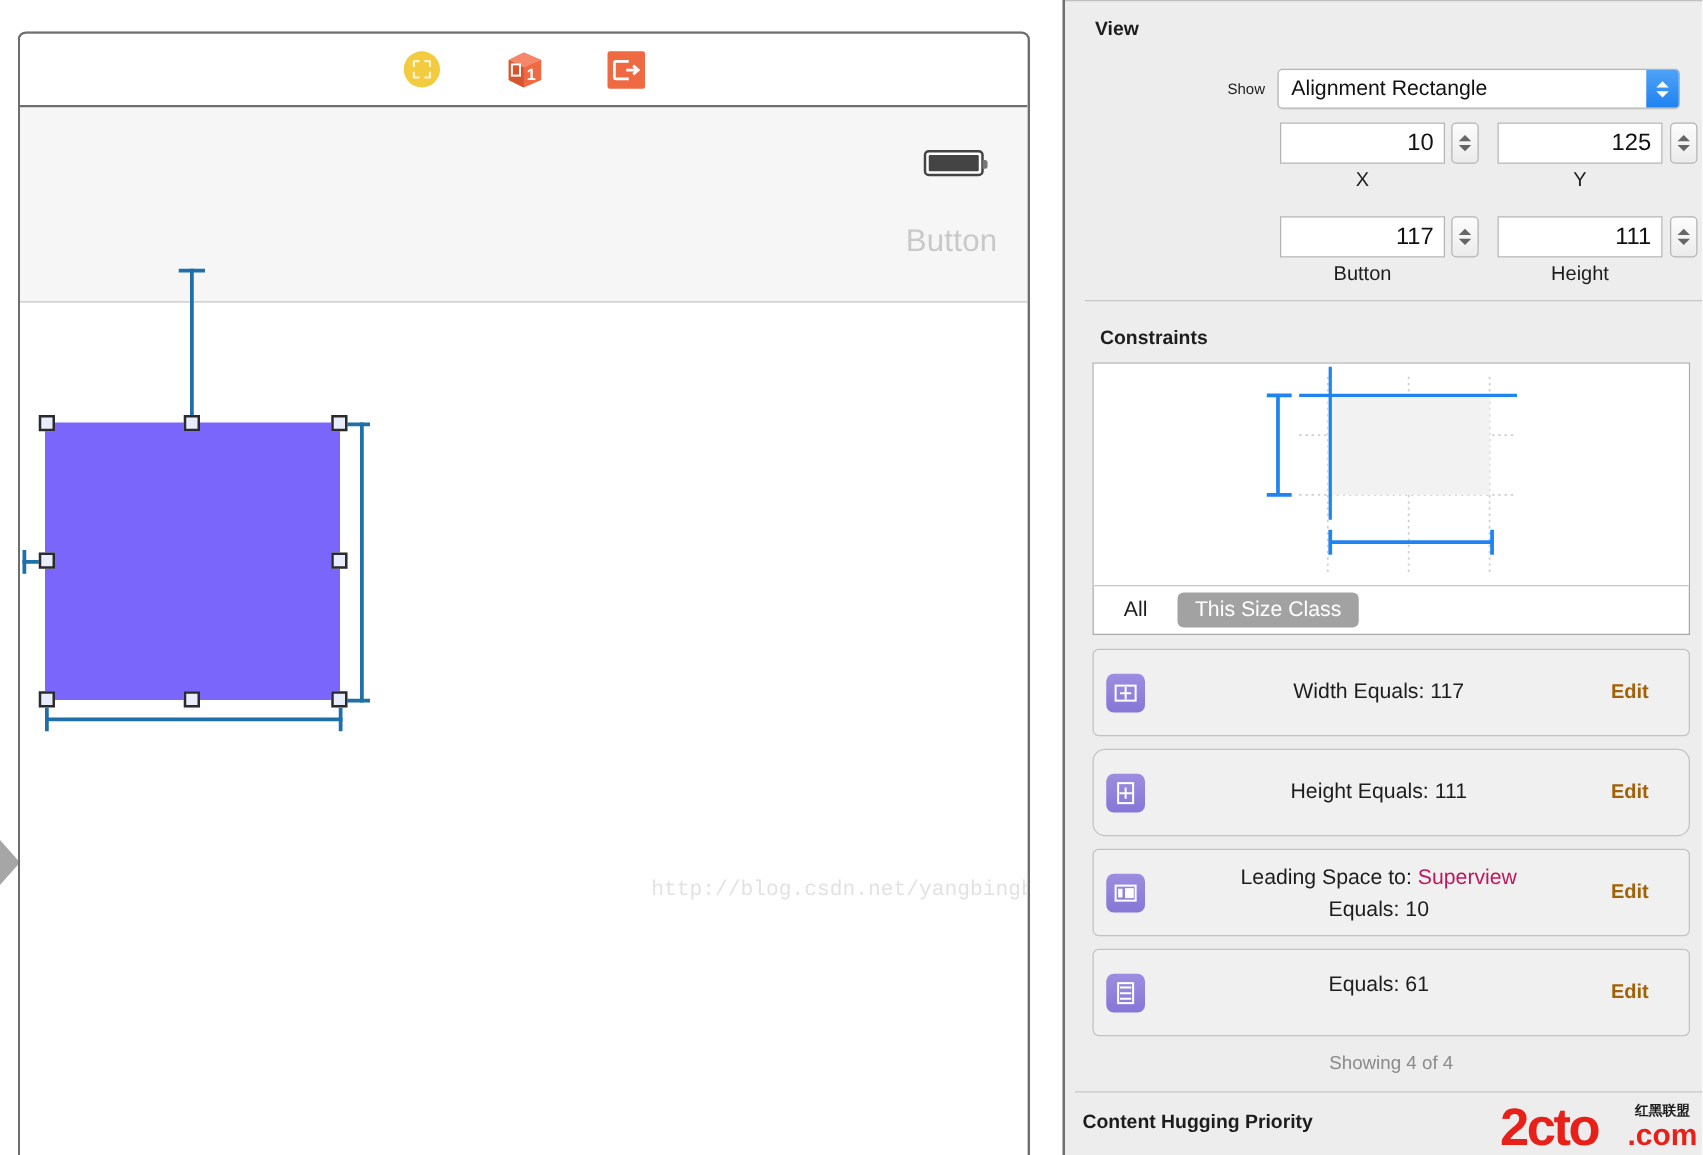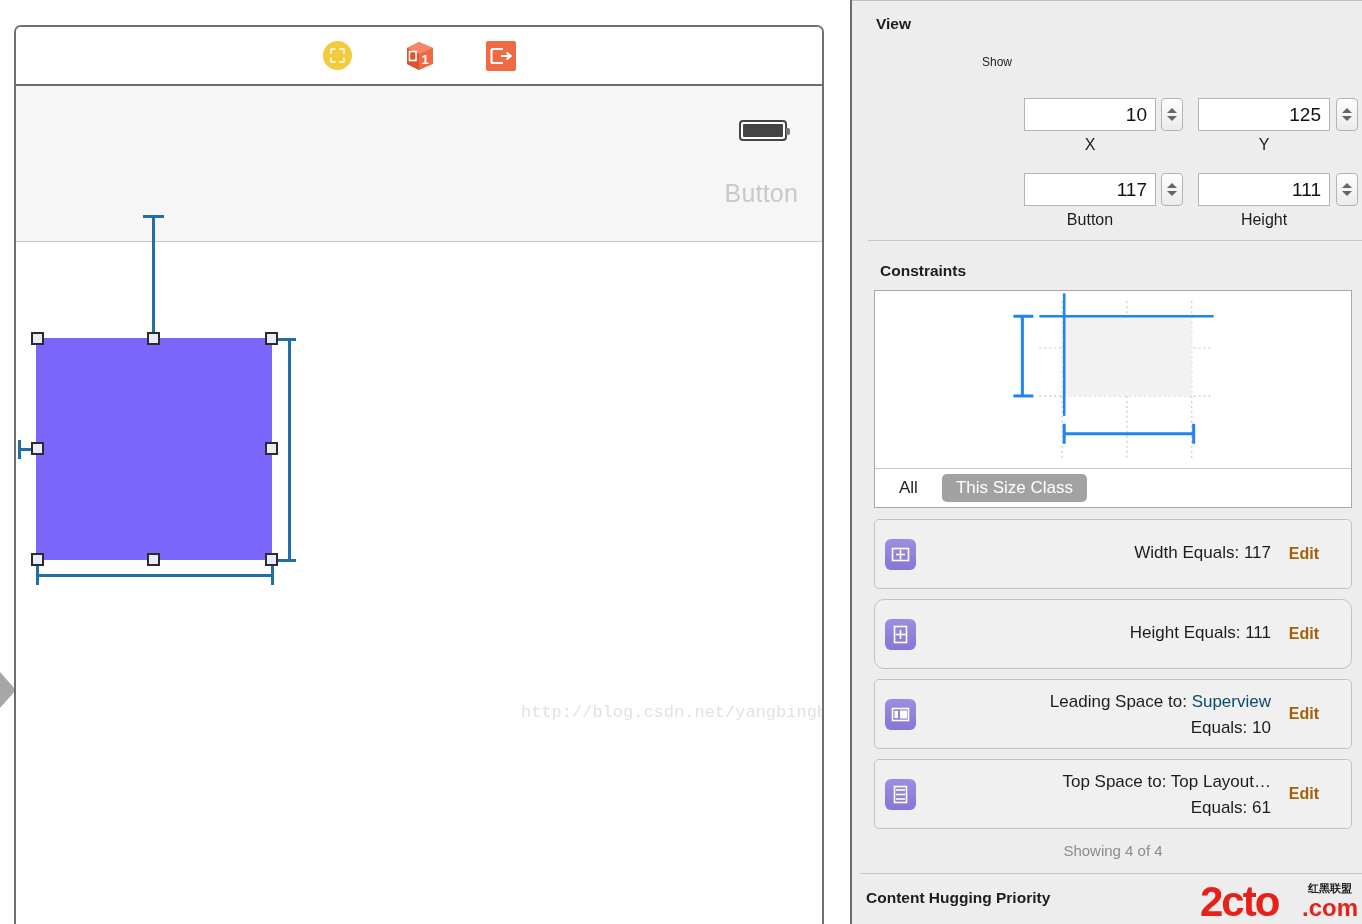--- a/index.html
+++ b/index.html
@@ -172,23 +172,23 @@
   .constraint-row {
     position: absolute; left: 874px; width: 478px;
     background: #f0f0f0; border: 1px solid #c3c3c3; border-radius: 5px;
   }
   .c-icon {
     position: absolute; left: 10px; width: 31px; height: 31px;
     background: linear-gradient(#9d8ee0, #8676d6);
     border-radius: 6px;
     display: flex; align-items: center; justify-content: center;
   }
-  .c-text { position: absolute; left: 60px; right: 80px; text-align: right; }
+  .c-text { position: absolute; left: 60px; right: 80px; text-align: center; }
   .c-line { font-size: 17px; color: #1d1d1d; white-space: nowrap; }
-  .c-line .muted { color: #0c4a6e; }
+  .c-line .muted { color: #be185d; }
   .c-edit { position: absolute; right: 32px; font-size: 16px; font-weight: bold; color: #a16207; }
 
   #showing-count { position: absolute; left: 874px; top: 842px; width: 478px; text-align: center; font-size: 15px; color: #8b8b8b; }
 
   #hugging-title { position: absolute; left: 866px; top: 889px; }
 
   #logo { position: absolute; right: 4px; top: 876px; width: 160px; height: 46px; }
 </style>
 </head>
 <body>
@@ -263,20 +263,27 @@
 
     <div id="canvas-divider"></div>
   </div>
 
   <div id="inspector">
 
     <div id="view-header" class="section-title">View</div>
 
     <div id="show-row" class="row">
       <div id="show-label">Show</div>
+      <div id="show-popup">
+        <span>Alignment Rectangle</span>
+        <span class="pop-arrows">
+          <i class="chev up w"></i>
+            <i class="chev down w"></i>
+        </span>
+      </div>
     </div>
   </div>
 
   <div class="numfield" style="left:1024px; top:98px; width:132px;">
     <span>10</span>
   </div>
   <div class="stepper" style="left:1161px; top:98px;">
     <i class="chev up"></i>
       <i class="chev down"></i>
   </div>
@@ -402,24 +409,20 @@
   <div class="constraint-row" style="top:759px; height:70px;">
     <div class="c-icon" style="top:19px;">
       <svg width="19" height="19" viewBox="0 0 19 19">
         <rect x="3.5" y="1.5" width="12" height="16" fill="none" stroke="#fff" stroke-width="1.6"></rect>
         <line x1="5" y1="5" x2="14" y2="5" stroke="#fff" stroke-width="1.6"></line>
         <line x1="5" y1="9.5" x2="14" y2="9.5" stroke="#fff" stroke-width="1.6"></line>
         <line x1="5" y1="14" x2="14" y2="14" stroke="#fff" stroke-width="1.6"></line>
       </svg>
     </div>
     <div class="c-text" style="top:12px;">
-      <div class="c-line">
-        <span>Top Space to:</span>
-        <span>Top Layout…</span>
-      </div>
       <div class="c-line" style="margin-top:6px;">
         <span>Equals:</span>
         <span>61</span>
       </div>
     </div>
     <div class="c-edit" style="top:25px;">Edit</div>
   </div>
 
   <div id="showing-count">Showing 4 of 4</div>
 

